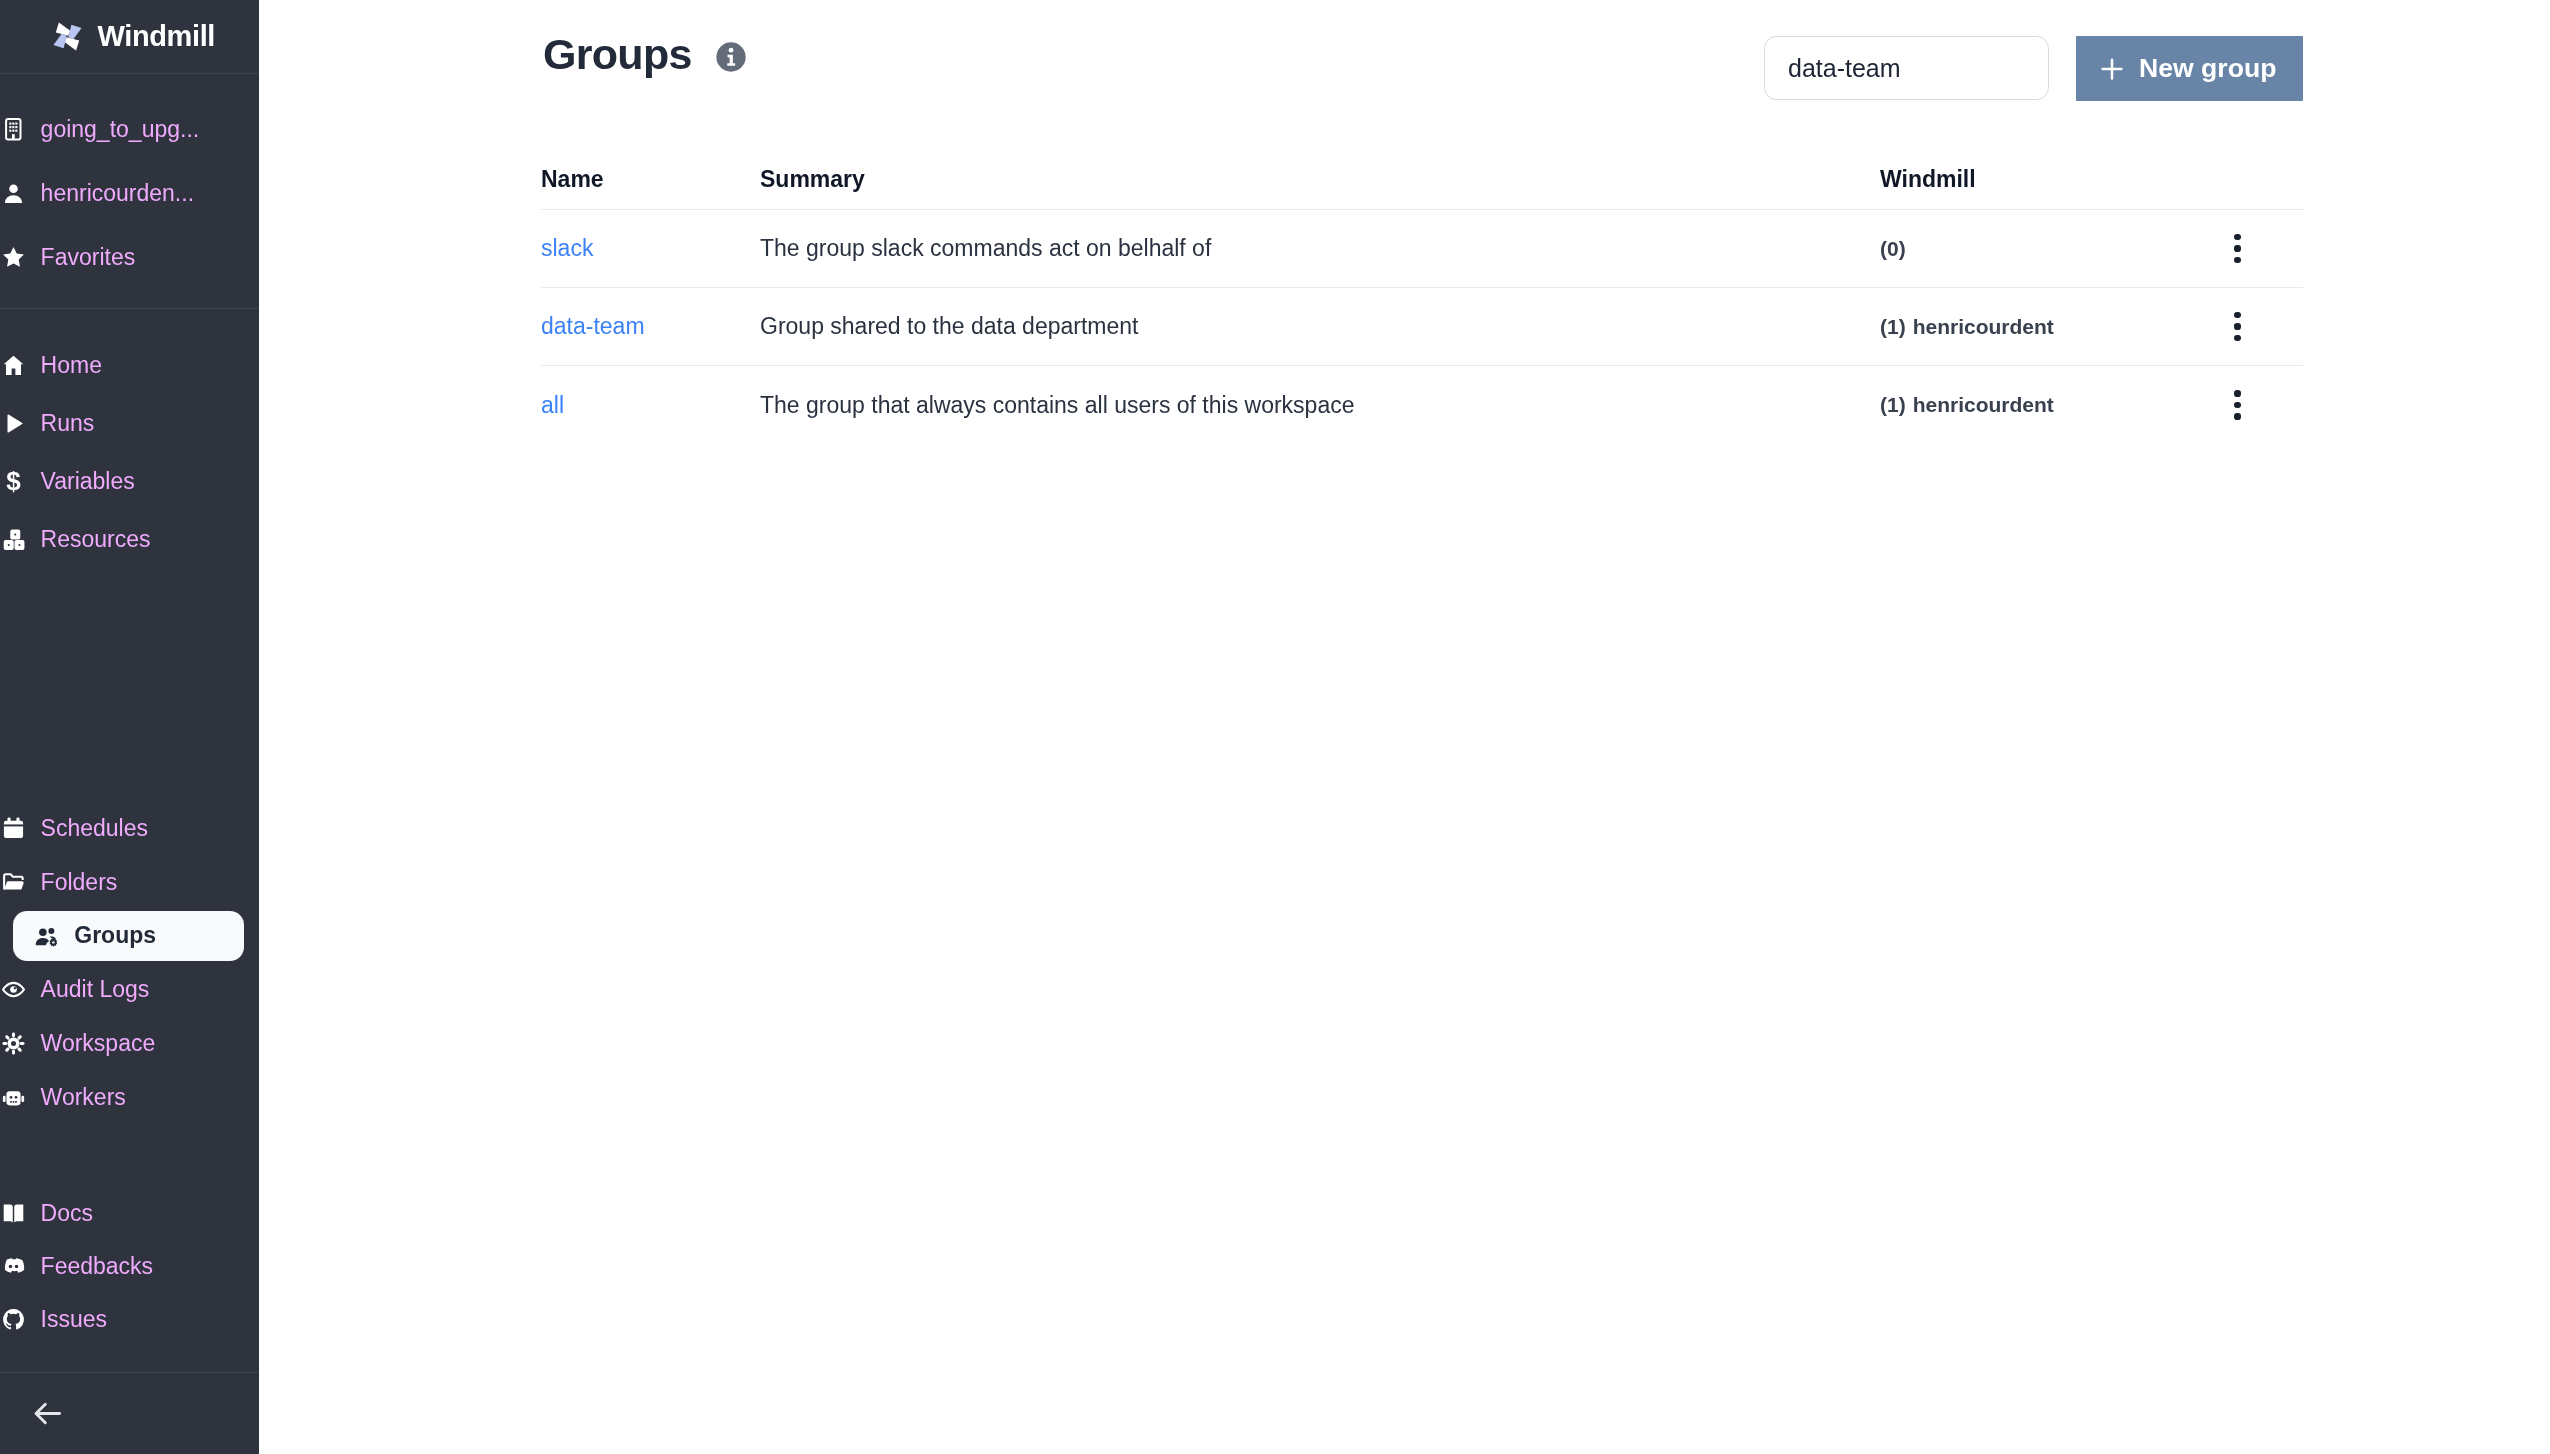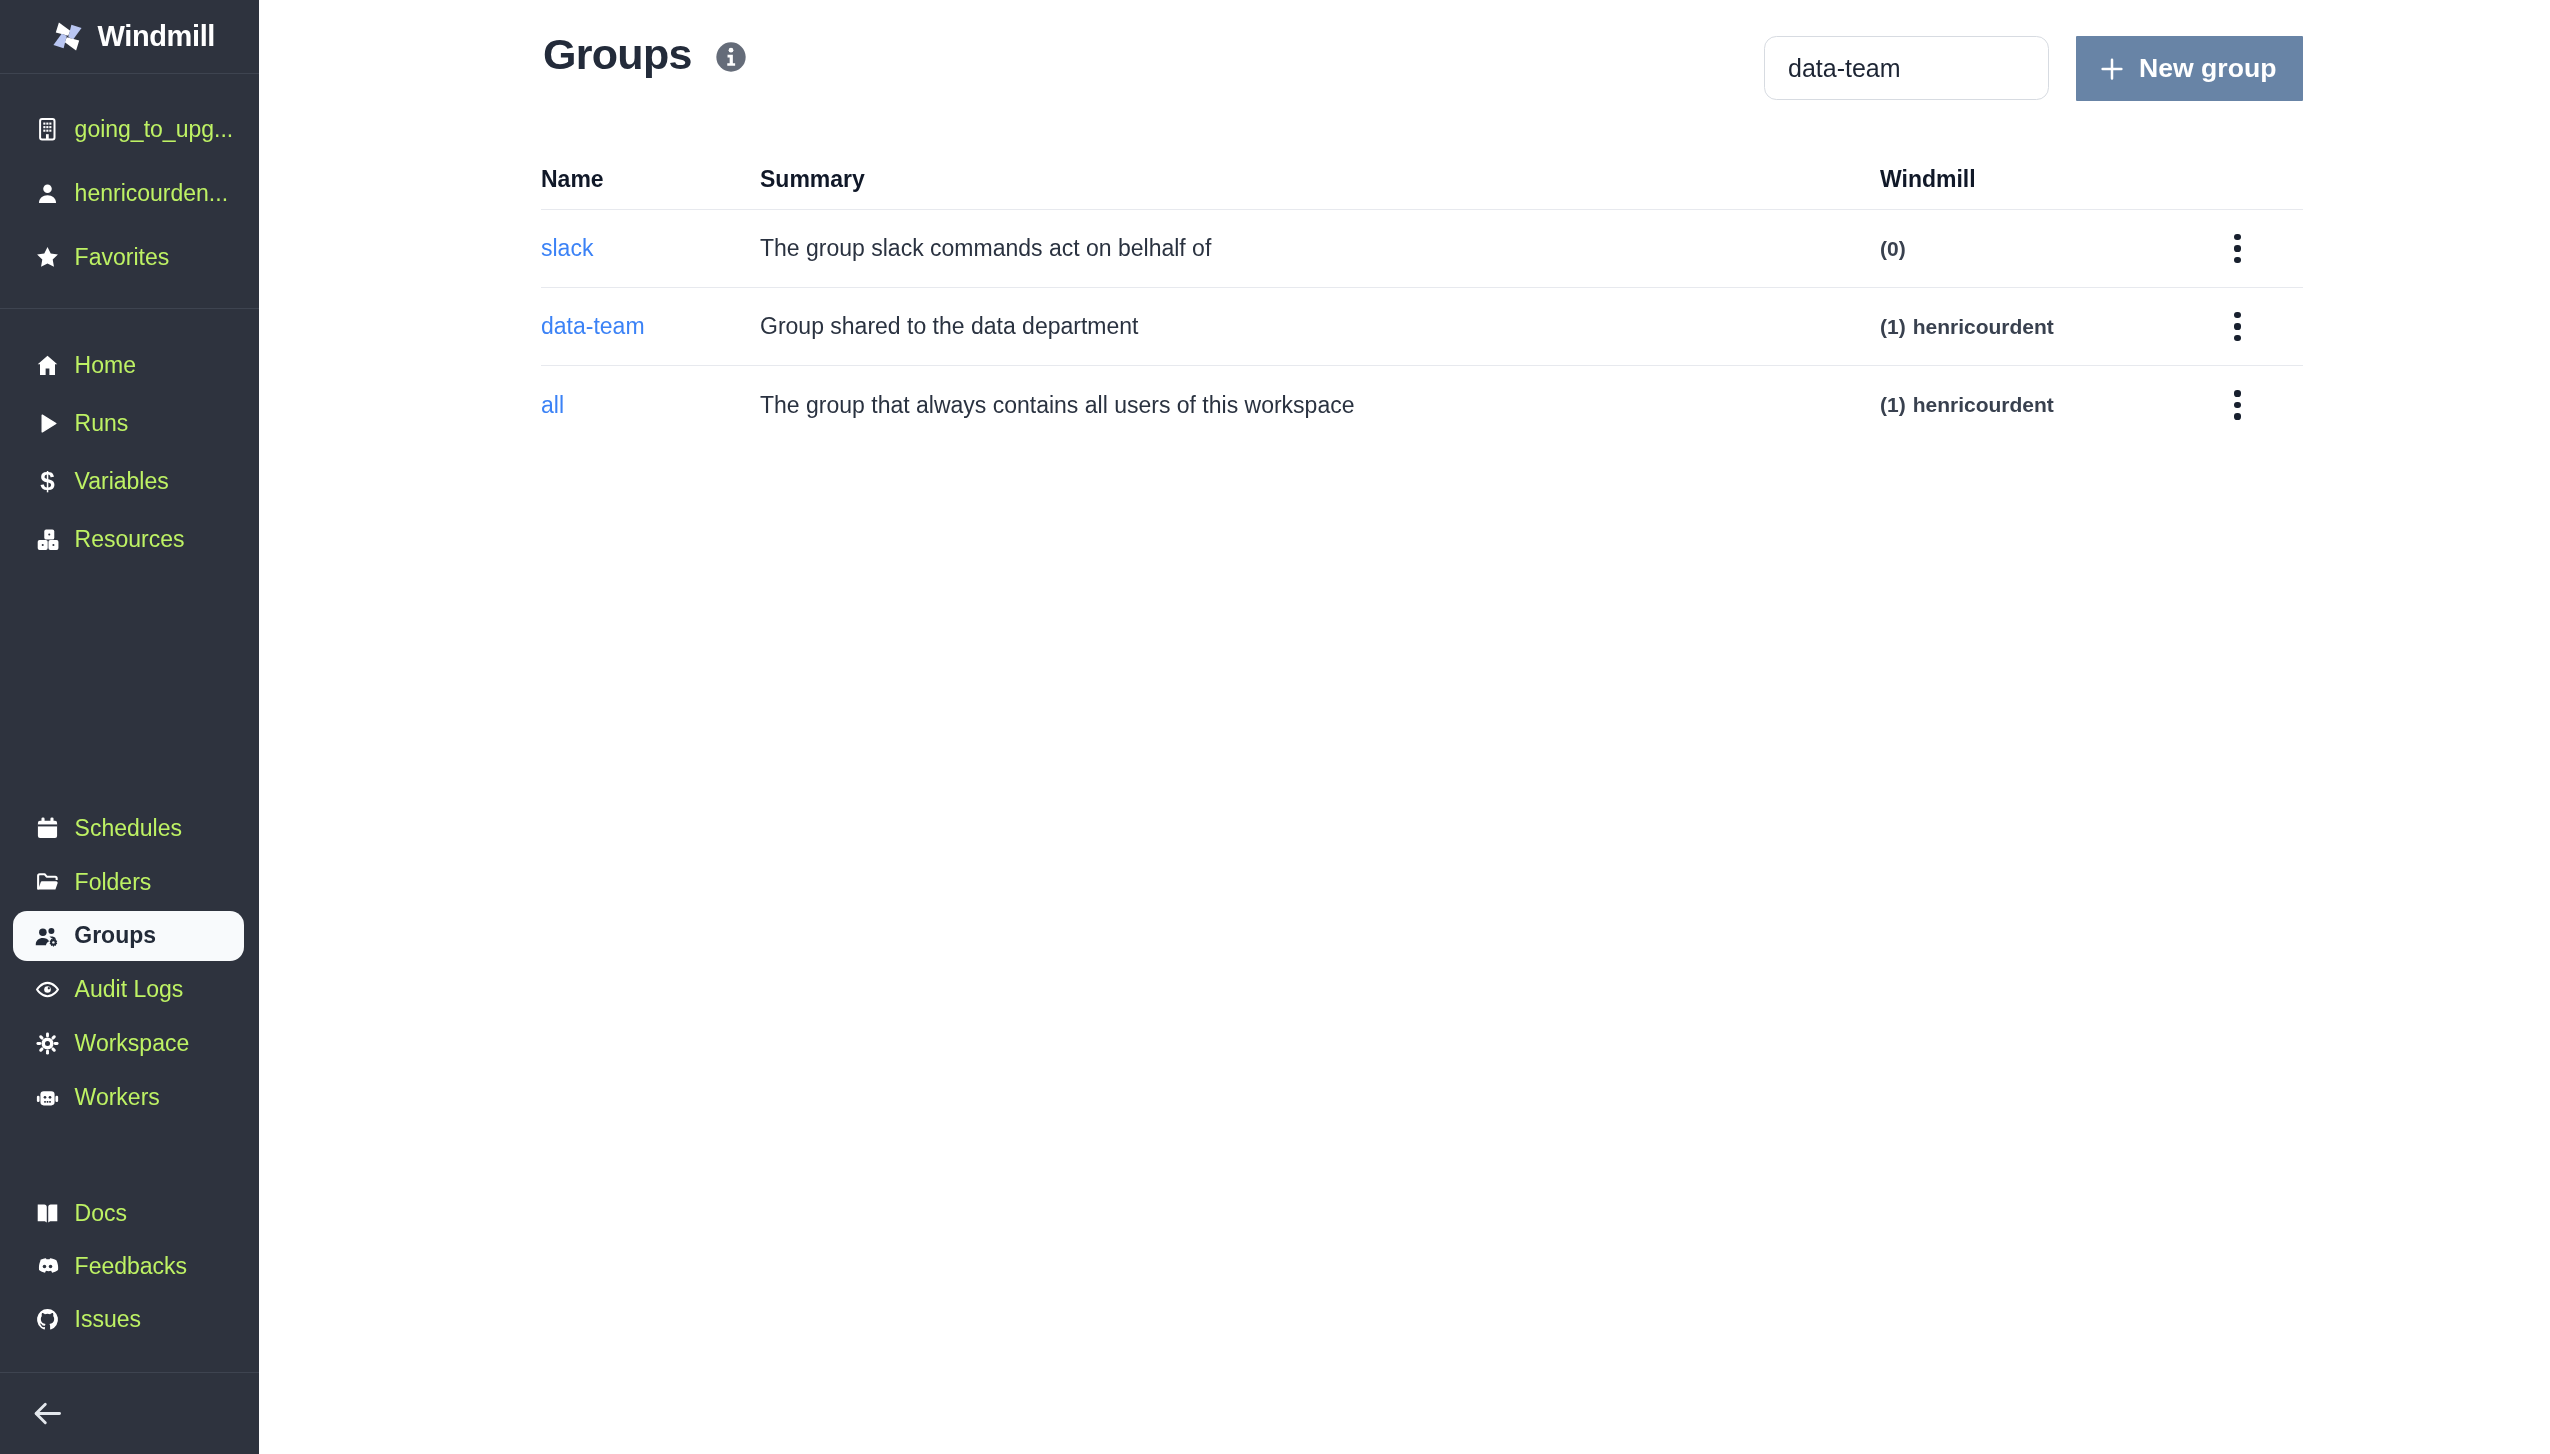--- a/index.html
+++ b/index.html
@@ -24,21 +24,21 @@
   }
   .logo-row .brand-name {
     color: #ffffff; font-size: 29px; font-weight: 700; letter-spacing: -0.4px;
   }
   .side-divider {
     position: absolute; left: 0; right: 0; height: 0;
     border-top: 1.8px solid #3e4450;
   }
   .nav-item {
     display: flex; align-items: center; gap: 14px;
-    padding-left: 34px; color: #bef264; font-size: 23px; font-weight: 500;
+    color: #f0abfc; font-size: 23px; font-weight: 500;
     cursor: pointer; white-space: nowrap;
   }
   .nav-item .icon {
     width: 26.6px; height: 26.6px; flex: 0 0 26.6px;
     display: flex; align-items: center; justify-content: center;
   }
   .side-top   { position: absolute; top: 97px;  left: 0; right: 0; }
   .side-top .nav-item { height: 64px; }
   .side-main  { position: absolute; top: 336px;  left: 0; right: 0; }
   .side-main .nav-item { height: 58px; text-align: center; }

